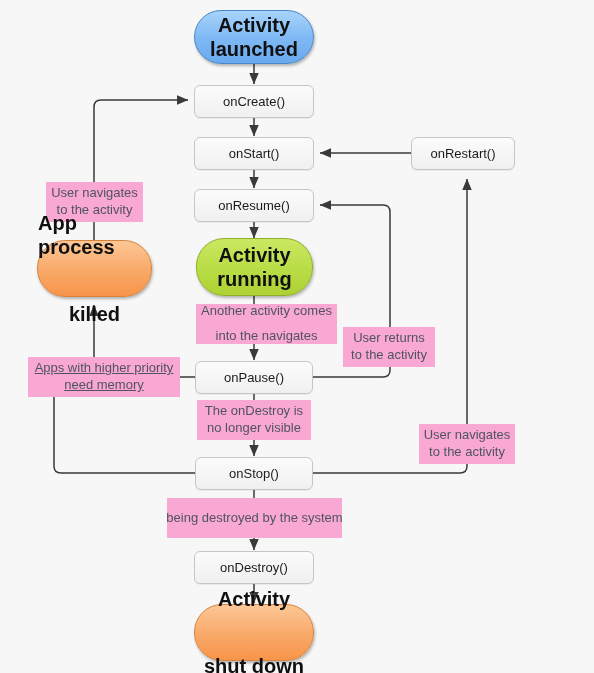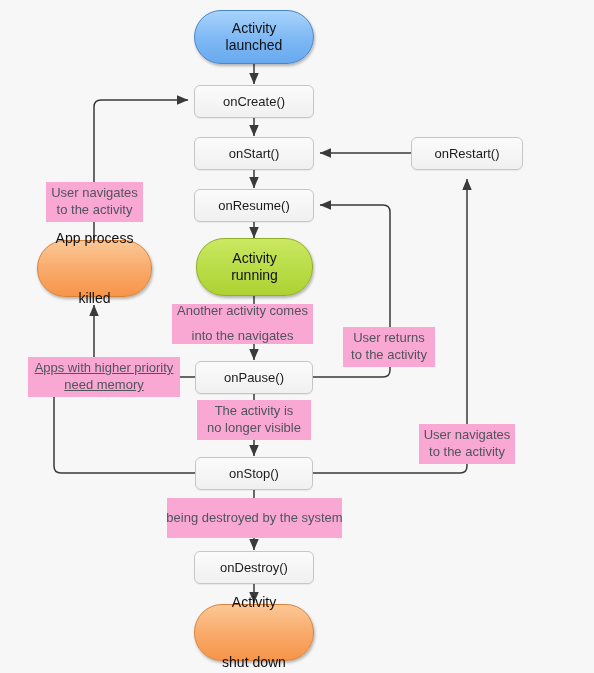--- a/index.html
+++ b/index.html
@@ -41,22 +41,22 @@
 
   
   .node-state {
     position: absolute;
     box-sizing: border-box;
     border-radius: 28px;
     display: flex;
     flex-direction: column;
     align-items: center;
     justify-content: center;
-    font-size: 14px;
-    font-weight: normal;
+    font-size: 20px;
+    font-weight: bold;
     color: #101010;
     line-height: 1.22;
     box-shadow: 1px 2px 3px rgba(0,0,0,0.28);
     z-index: 3;
   }
   .state-blue {
     background: linear-gradient(to bottom, #a8d3fb 0%, #7fb9f4 52%, #69a9ef 100%);
     border: 1px solid #4b86c4;
   }
   .state-green {
@@ -140,21 +140,21 @@
   </div>
 
   <div class="node-method" style="left:194px; top:85px; width:120px; height:33px;">
     <span>onCreate()</span>
   </div>
 
   <div class="node-method" style="left:194px; top:137px; width:120px; height:33px;">
     <span>onStart()</span>
   </div>
 
-  <div class="node-method" style="left:411px; top:137px; width:112px; height:33px;">
+  <div class="node-method" style="left:411px; top:137px; width:104px; height:33px;">
     <span>onRestart()</span>
   </div>
 
   <div class="node-method" style="left:194px; top:189px; width:120px; height:33px;">
     <span>onResume()</span>
   </div>
 
   <div class="node-state state-green" style="left:196px; top:238px; width:117px; height:58px;">
     <span>Activity</span>
     <span>running</span>
@@ -180,37 +180,37 @@
   <div class="node-state state-orange" style="left:194px; top:604px; width:120px; height:57px;">
     <span>Activity</span>
     <span>shut down</span>
   </div>
 
   <div class="edge-label" style="left:46px; top:182px; width:97px; height:40px;">
     <span>User navigates</span>
     <span>to the activity</span>
   </div>
 
-  <div class="edge-label" style="left:172px; top:304px; width:141px; height:40px;gap:8px;">
+  <div class="edge-label" style="left:196px; top:304px; width:141px; height:40px;gap:8px;">
     <span>Another activity comes</span>
     <span>into the navigates</span>
   </div>
 
   <div class="edge-label" style="left:343px; top:327px; width:92px; height:40px;">
     <span>User returns</span>
     <span>to the activity</span>
   </div>
 
   <div class="edge-label" style="left:28px; top:357px; width:152px; height:40px;text-decoration:underline;">
     <span>Apps with higher priority</span>
     <span>need memory</span>
   </div>
 
   <div class="edge-label" style="left:197px; top:400px; width:114px; height:40px;">
-    <span>The activity is</span>
+    <span>The onDestroy is</span>
     <span>no longer visible</span>
   </div>
 
   <div class="edge-label" style="left:419px; top:424px; width:96px; height:40px;">
     <span>User navigates</span>
     <span>to the activity</span>
   </div>
 
   <div class="edge-label" style="left:167px; top:498px; width:175px; height:40px;">
     <span>being destroyed by the system</span>

